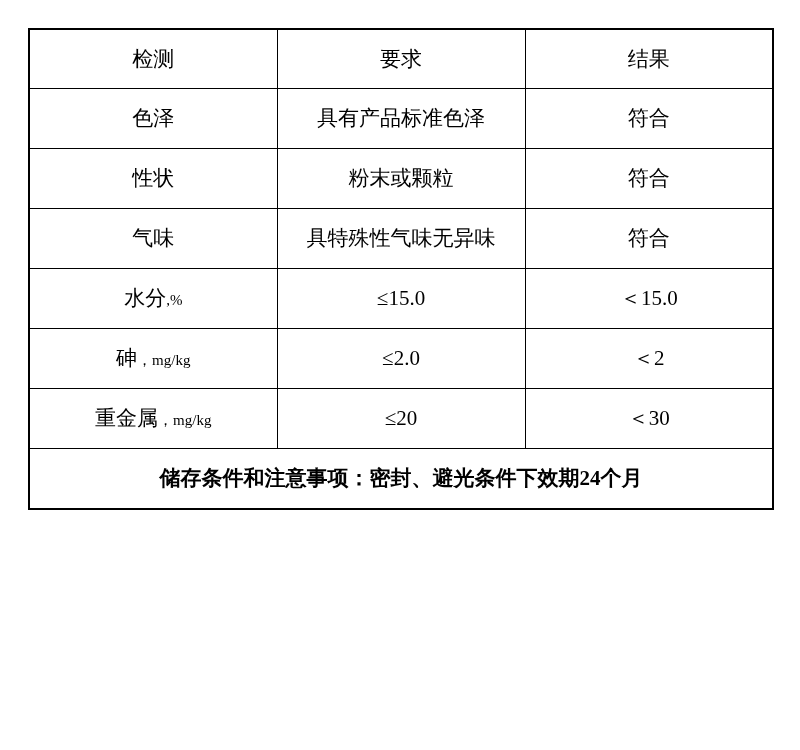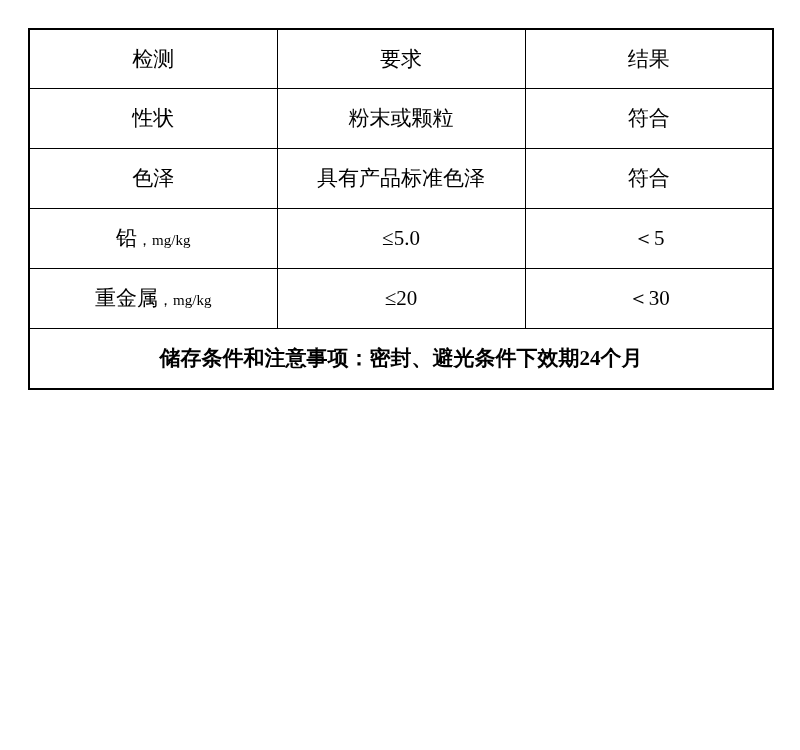--- a/index.html
+++ b/index.html
@@ -69,41 +69,51 @@
       <col class="c3">
     </colgroup>
     <tbody>
       <tr class="header">
         <td>检测</td>
         <td>要求</td>
         <td>结果</td>
       </tr>
 
       <tr>
+        <td><span>色泽</span><span class="unit"></span></td>
+        <td>具有产品标准色泽</td>
+        <td>符合</td>
+      </tr>
+
+      <tr>
         <td><span>性状</span><span class="unit"></span></td>
         <td>粉末或颗粒</td>
         <td>符合</td>
       </tr>
 
       <tr>
-        <td><span>色泽</span><span class="unit"></span></td>
-        <td>具有产品标准色泽</td>
+        <td><span>气味</span><span class="unit"></span></td>
+        <td>具特殊性气味无异味</td>
         <td>符合</td>
       </tr>
 
 
-
-
+      <tr>
+        <td><span>水分</span><span class="unit">,%</span></td>
+        <td>≤15.0</td>
+        <td>＜15.0</td>
+      </tr>
 
 
       <tr>
-        <td><span>铅</span><span class="unit">，mg/kg</span></td>
-        <td>≤5.0</td>
-        <td>＜5</td>
+        <td><span>砷</span><span class="unit">，mg/kg</span></td>
+        <td>≤2.0</td>
+        <td>＜2</td>
       </tr>
+
 
       <tr>
         <td><span>重金属</span><span class="unit">，mg/kg</span></td>
         <td>≤20</td>
         <td>＜30</td>
       </tr>
 
 
 
       <tr class="footnote-row">

